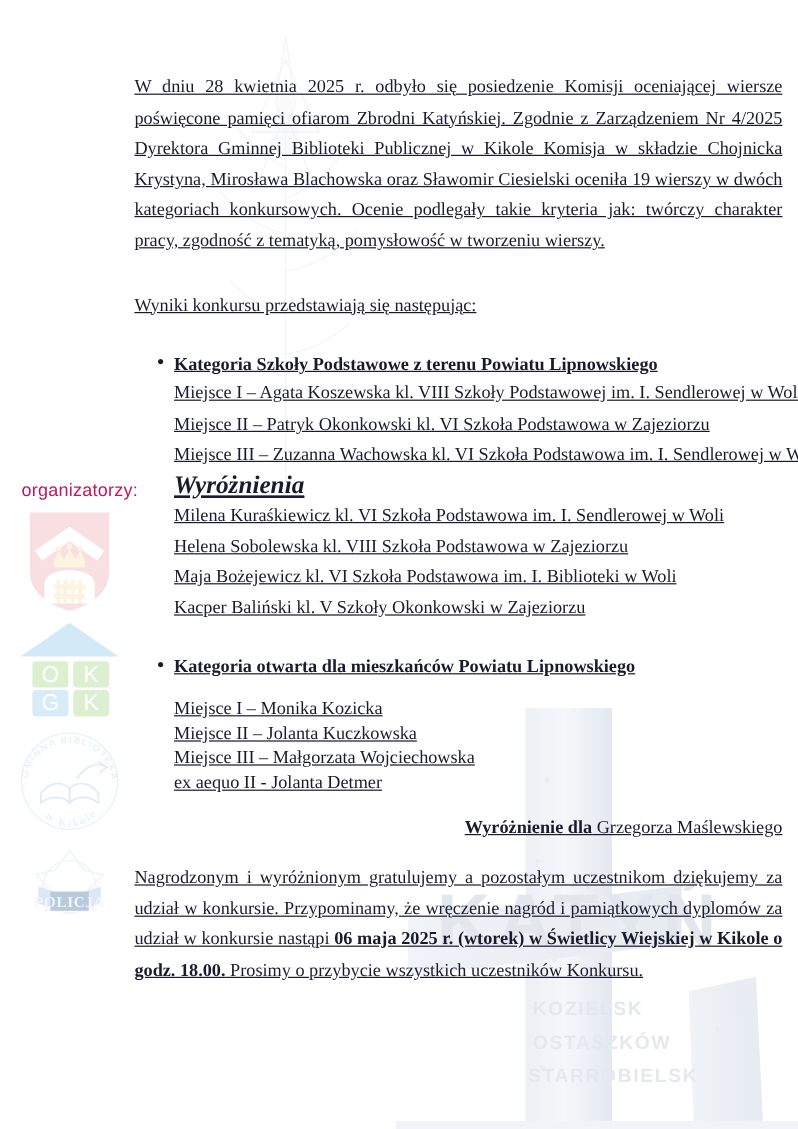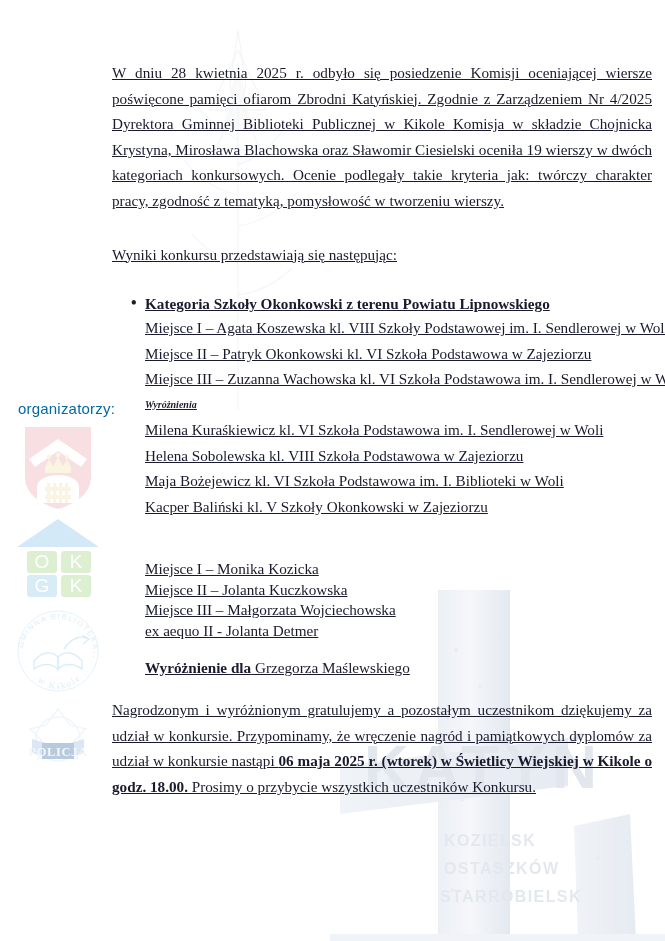--- a/index.html
+++ b/index.html
@@ -50,21 +50,21 @@
   .org-col {
     position: absolute;
     left: 0;
     top: 400px;
     width: 115px;
     z-index: 1;
   }
   .org-label {
     font-family: "Liberation Sans", "DejaVu Sans", sans-serif;
     font-size: 15px;
-    color: #0369a1;
+    color: #be185d;
     letter-spacing: 0.2px;
     padding-left: 18px;
     margin-bottom: 8px;
   }
   .org-logo {
     display: block;
     margin: 0 auto 6px auto;
   }
   .logo-herb   { width: 74px; height: 86px; opacity: 0.45; }
   .logo-okgk   { width: 86px; height: 82px; opacity: 0.60; }
@@ -120,30 +120,31 @@
     font-size: 15.2px;
     line-height: 25.5px;
     white-space: nowrap;
   }
   ul.results.tight li {
     line-height: 20.5px;
   }
 
   .sub-head {
     padding-left: 33px;
-    font-size: 10px;
+    font-size: 21px;
     line-height: 25.5px;
     font-weight: bold;
     font-style: italic;
     text-decoration: underline;
   }
   .mention-line {
     padding-left: 33px;
     font-size: 15.2px;
     line-height: 22px;
+    text-align: right;
   }
   .mention-line b { font-weight: bold; }
   b.em { font-weight: bold; }
 </style>
 </head>
 <body>
 
 <div class="page">
 
   <div class="wm-layer">
@@ -285,39 +286,40 @@
   <div class="content">
 
     <p class="para">W dniu 28 kwietnia 2025 r. odbyło się posiedzenie Komisji oceniającej wiersze poświęcone pamięci ofiarom Zbrodni Katyńskiej. Zgodnie z Zarządzeniem Nr 4/2025 Dyrektora Gminnej Biblioteki Publicznej w Kikole Komisja w składzie Chojnicka Krystyna, Mirosława Blachowska oraz Sławomir Ciesielski oceniła 19 wierszy w dwóch kategoriach konkursowych. Ocenie podlegały takie kryteria jak: twórczy charakter pracy, zgodność z tematyką, pomysłowość w tworzeniu wierszy.</p>
 
     <div class="gap-intro"></div>
 
     <p class="para">Wyniki konkursu przedstawiają się następując:</p>
 
     <div class="gap-afterq"></div>
 
-    <div class="cat-head">Kategoria Szkoły Okonkowski z terenu Powiatu Lipnowskiego</div>
+    <div class="cat-head">Kategoria Szkoły Podstawowe z terenu Powiatu Lipnowskiego</div>
 
     <ul class="results">
       <li>Miejsce I – Agata Koszewska kl. VIII Szkoły Podstawowej im. I. Sendlerowej w Woli</li>
       <li>Miejsce II – Patryk Okonkowski kl. VI Szkoła Podstawowa w Zajeziorzu</li>
       <li>Miejsce III – Zuzanna Wachowska kl. VI Szkoła Podstawowa im. I. Sendlerowej w Woli</li>
     </ul>
 
     <div class="sub-head">Wyróżnienia</div>
 
     <ul class="results">
       <li>Milena Kuraśkiewicz kl. VI Szkoła Podstawowa im. I. Sendlerowej w Woli</li>
       <li>Helena Sobolewska kl. VIII Szkoła Podstawowa w Zajeziorzu</li>
       <li>Maja Bożejewicz kl. VI Szkoła Podstawowa im. I. Biblioteki w Woli</li>
       <li>Kacper Baliński kl. V Szkoły Okonkowski w Zajeziorzu</li>
     </ul>
 
     <div class="gap-cat2"></div>
 
+    <div class="cat-head">Kategoria otwarta dla mieszkańców Powiatu Lipnowskiego</div>
 
     <div class="gap-before-open-list"></div>
 
     <ul class="results tight">
       <li>Miejsce I – Monika Kozicka</li>
       <li>Miejsce II – Jolanta Kuczkowska</li>
       <li>Miejsce III – Małgorzata Wojciechowska</li>
       <li>ex aequo II -  Jolanta Detmer</li>
     </ul>
 

